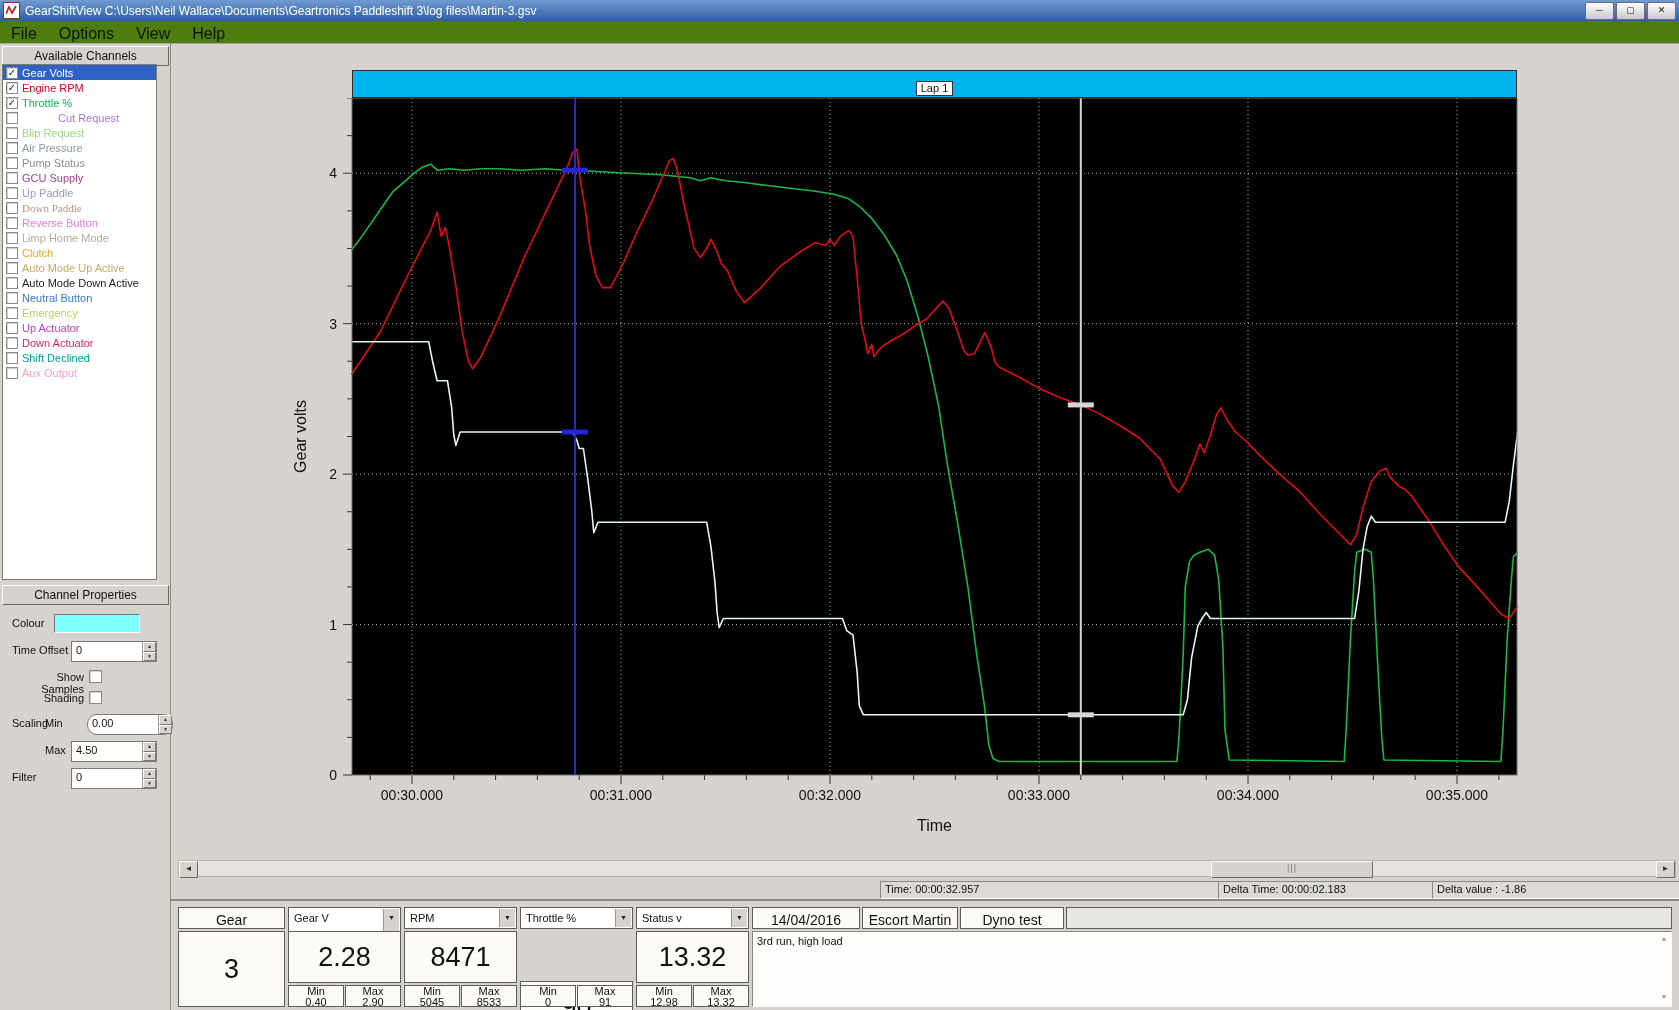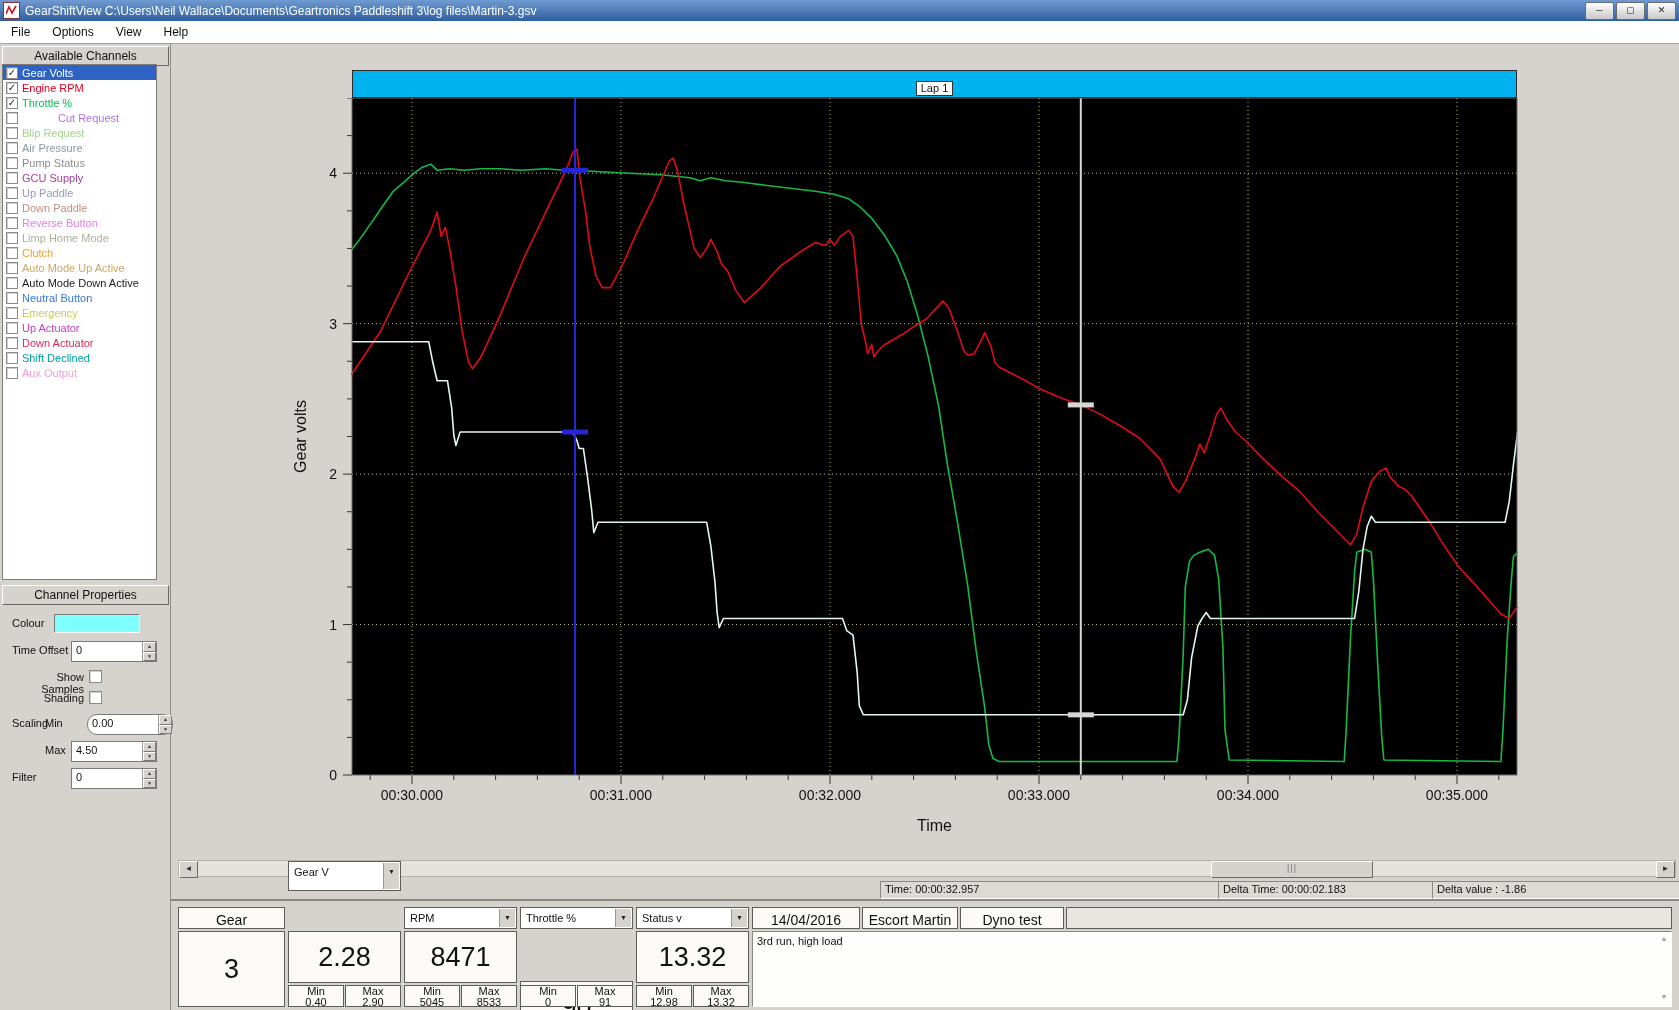--- a/index.html
+++ b/index.html
@@ -7,22 +7,22 @@
        font-family:"Liberation Sans",sans-serif;color:#111;}
   
   .titlebar{position:absolute;left:0;top:0;width:1679px;height:21px;
     background:linear-gradient(#6f9bd2,#2f5f9e);display:flex;align-items:center;color:#fff;font-size:12px;}
   .app-icon{width:15px;height:15px;margin:0 5px 0 3px;background:#fff;border:1px solid #833;
     display:flex;align-items:center;justify-content:center;}
   .win-controls{margin-left:auto;display:flex;gap:2px;margin-right:3px;}
   .win-btn{width:27px;height:16px;background:linear-gradient(#fdfdfd,#c9c9c9);border:1px solid #6b6b6b;
     border-radius:2px;font-size:9px;line-height:14px;text-align:center;color:#222;}
   
-  .menubar{position:absolute;left:0;top:21px;width:1679px;height:22px;background:#ffffff;
-    border-bottom:1px solid #a8a59b;display:flex;font-size:12px;}
+  .menubar{position:absolute;left:0;top:21px;width:1679px;height:22px;background:#4d7c0f;
+    border-bottom:1px solid #a8a59b;display:flex;font-size:16px;}
   .menu-item{padding:4px 11px 0 11px;height:18px;}
   
   .sidebar-divider{position:absolute;left:170px;top:43px;width:1px;height:967px;background:#8f8c83;}
   .panel-header{position:absolute;left:2px;width:165px;height:16px;background:#d6d3ce;
     border:1px solid;border-color:#ffffff #6d6a64 #6d6a64 #ffffff;text-align:center;font-size:12px;padding-top:2px;}
   #channel-list{position:absolute;left:2px;top:64px;width:153px;height:514px;background:#ffffff;
     border:1px solid #7e7b74;overflow:hidden;}
   .channel-row{height:15px;display:flex;align-items:center;font-size:11px;white-space:nowrap;}
   .channel-row.selected{background:#2f62c5;}
   .cb{width:10px;height:10px;background:#fff;border:1px solid #8a8a8a;box-shadow:inset 1px 1px 0 #d0d0d0;
@@ -131,21 +131,21 @@
       <div class="channel-row">
         <span class="cb"></span>
         <span style="color: rgb(160, 64, 160);">GCU Supply</span>
       </div>
       <div class="channel-row">
         <span class="cb"></span>
         <span style="color: rgb(152, 152, 184);">Up Paddle</span>
       </div>
       <div class="channel-row">
         <span class="cb"></span>
-        <span style="color: rgb(192, 144, 128);">Down Paddle</span>
+        <span style="color: rgb(192, 144, 128); font-family: Liberation Serif, serif;">Down Paddle</span>
       </div>
       <div class="channel-row">
         <span class="cb"></span>
         <span style="color: rgb(224, 128, 224);">Reverse Button</span>
       </div>
       <div class="channel-row">
         <span class="cb"></span>
         <span style="color: rgb(168, 176, 152);">Limp Home Mode</span>
       </div>
       <div class="channel-row">
@@ -327,21 +327,21 @@
   </div>
 
   <div class="status-box" style="left:880px;width:330px;">Time: 00:00:32.957</div>
   <div class="status-box" style="left:1218px;width:206px;">Delta Time: 00:00:02.183</div>
   <div class="status-box" style="left:1432px;width:240px;">Delta value : -1.86</div>
 
   <div id="bottom-sep"></div>
   <div class="cell hdr" style="left:178px;top:907px;width:107px;height:22px;">Gear</div>
   <div class="cell bigval" style="left:178px;top:931px;width:107px;height:76px;">3</div>
   <div id="metrics">
-      <div class="combo" style="left: 288px; top: 861px; width: 113px; height: 30px; position: absolute;">
+      <div class="combo" style="left: 288px; top: 907px; width: 113px; height: 30px; position: absolute;">
         <div class="combo-label">Gear V</div>
                        <div class="combo-arrow">▼</div>
       </div>
       <div class="cell bigval" style="left: 288px; top: 931px; width: 113px; height: 52px;">2.28</div>
       <div class="cell minmax" style="left: 288px; top: 985px; width: 56px; height: 22px;">
         <div>Min</div>
         <div>0.40</div>
       </div>
       <div class="cell minmax" style="left: 345px; top: 985px; width: 56px; height: 22px;">
         <div>Max</div>

